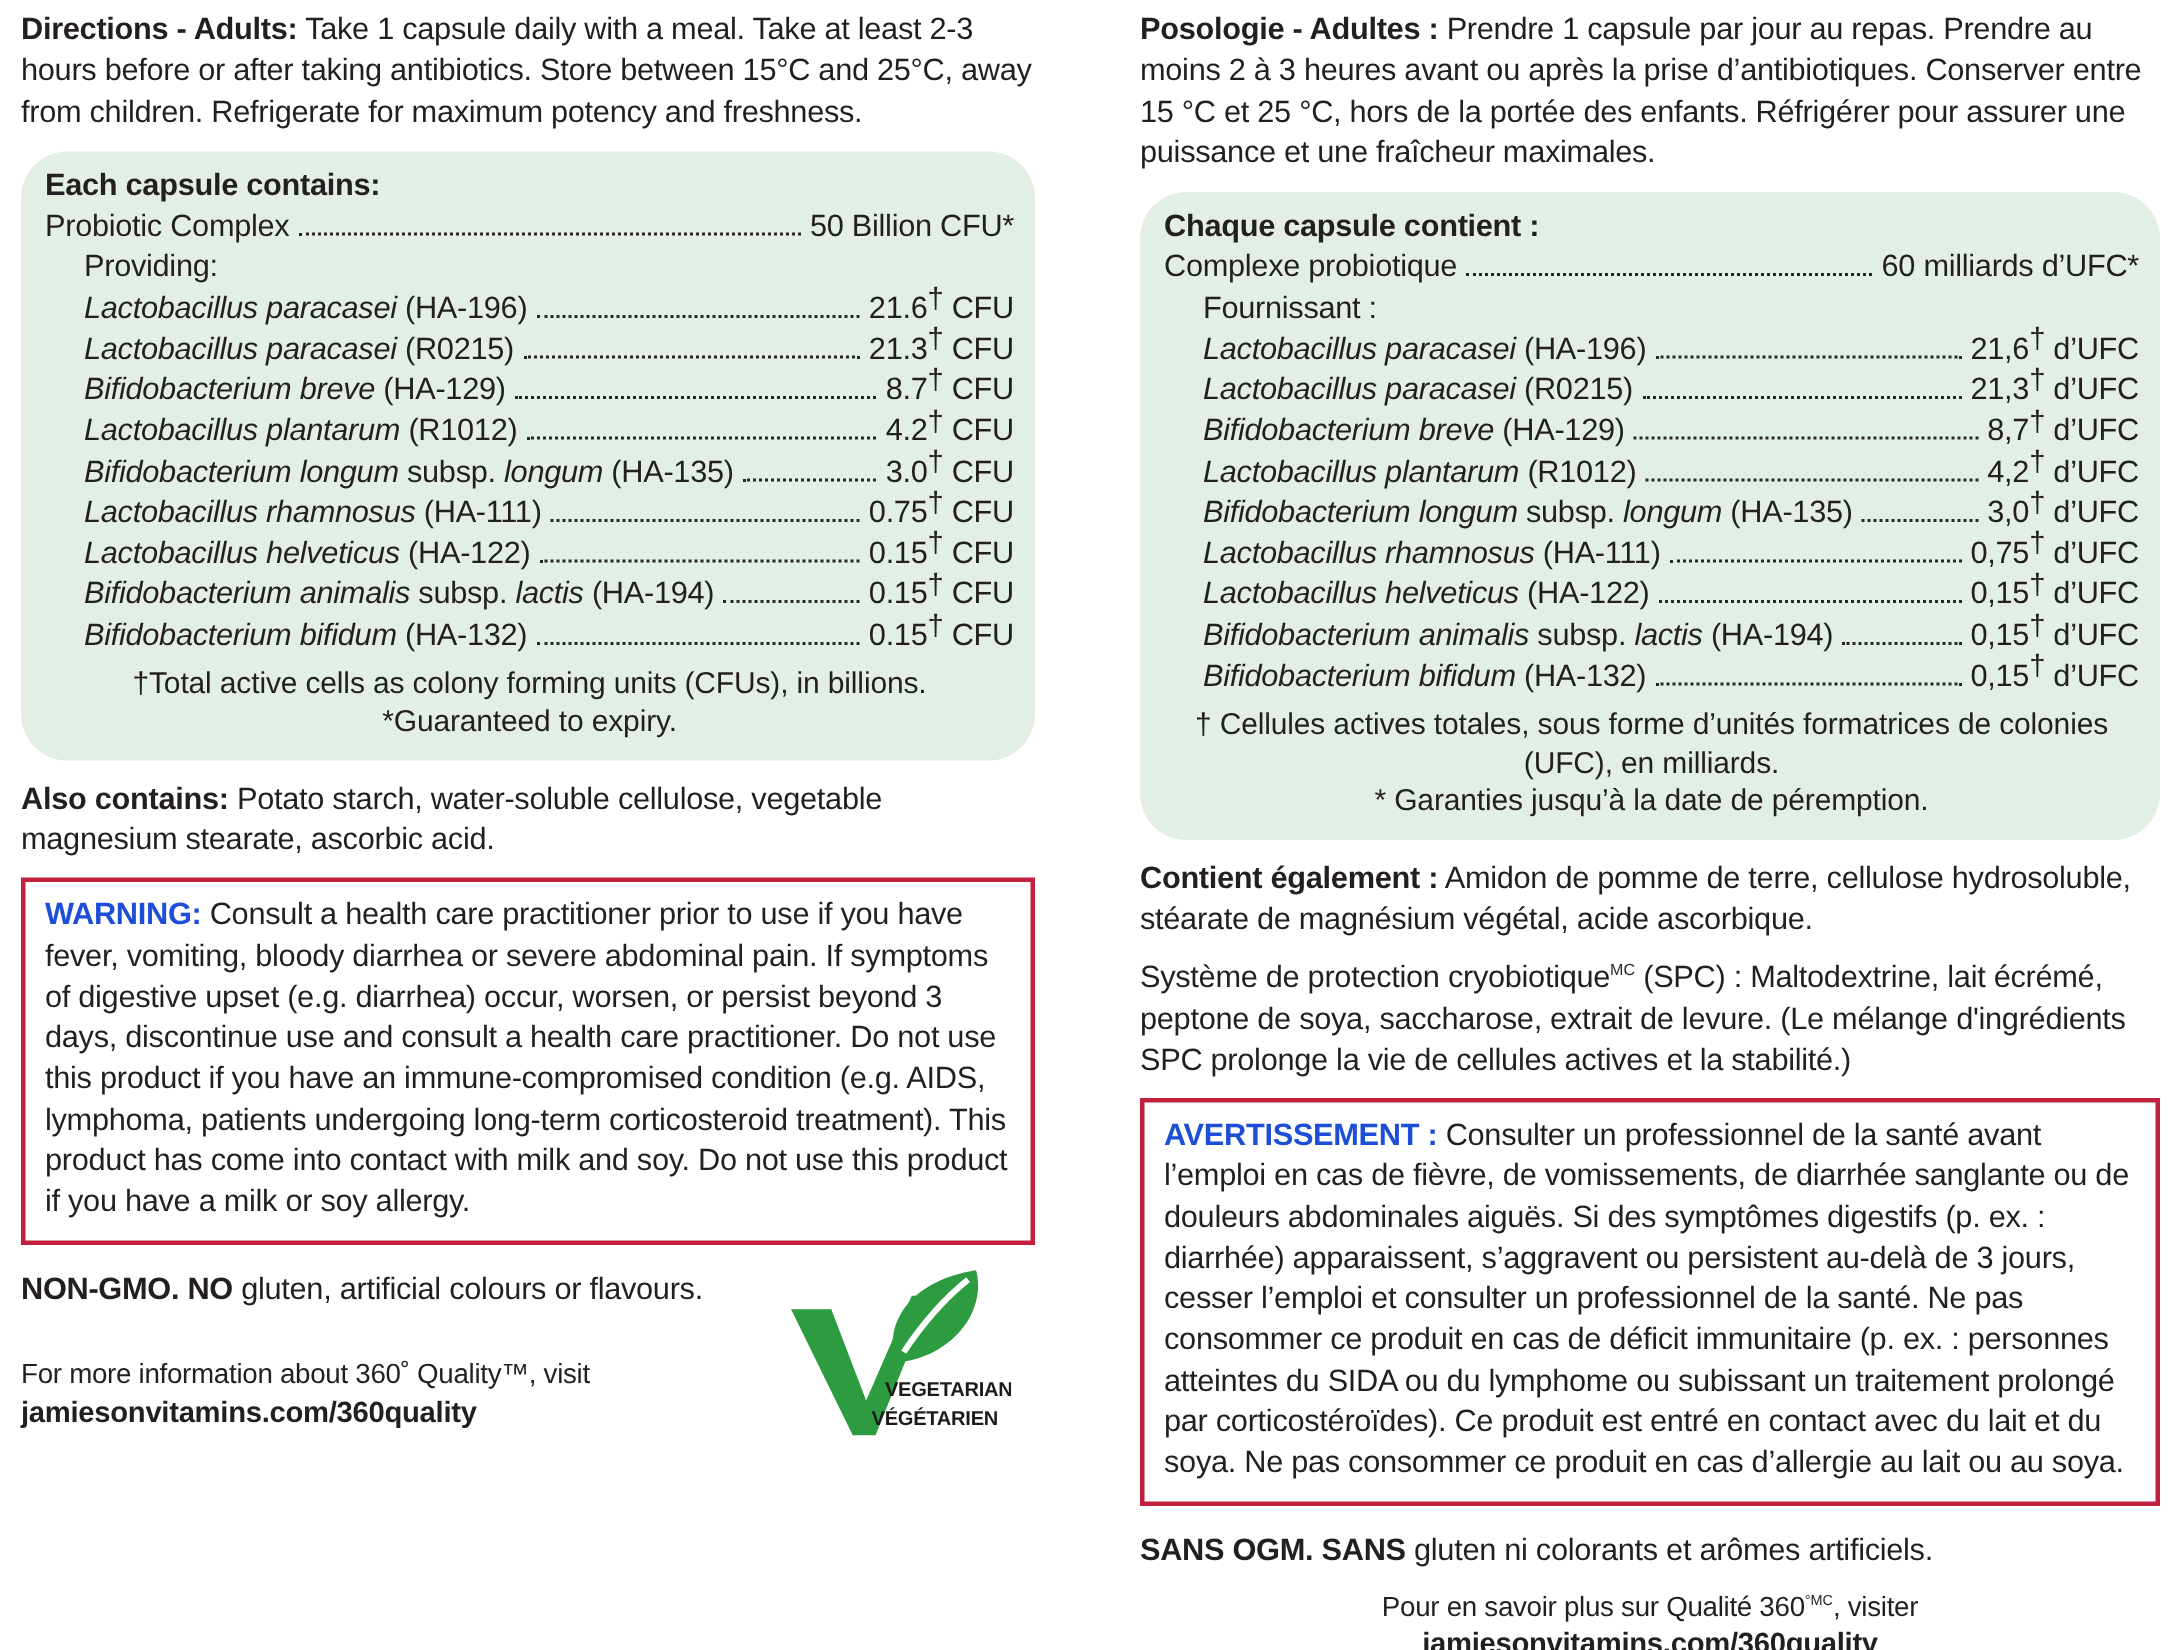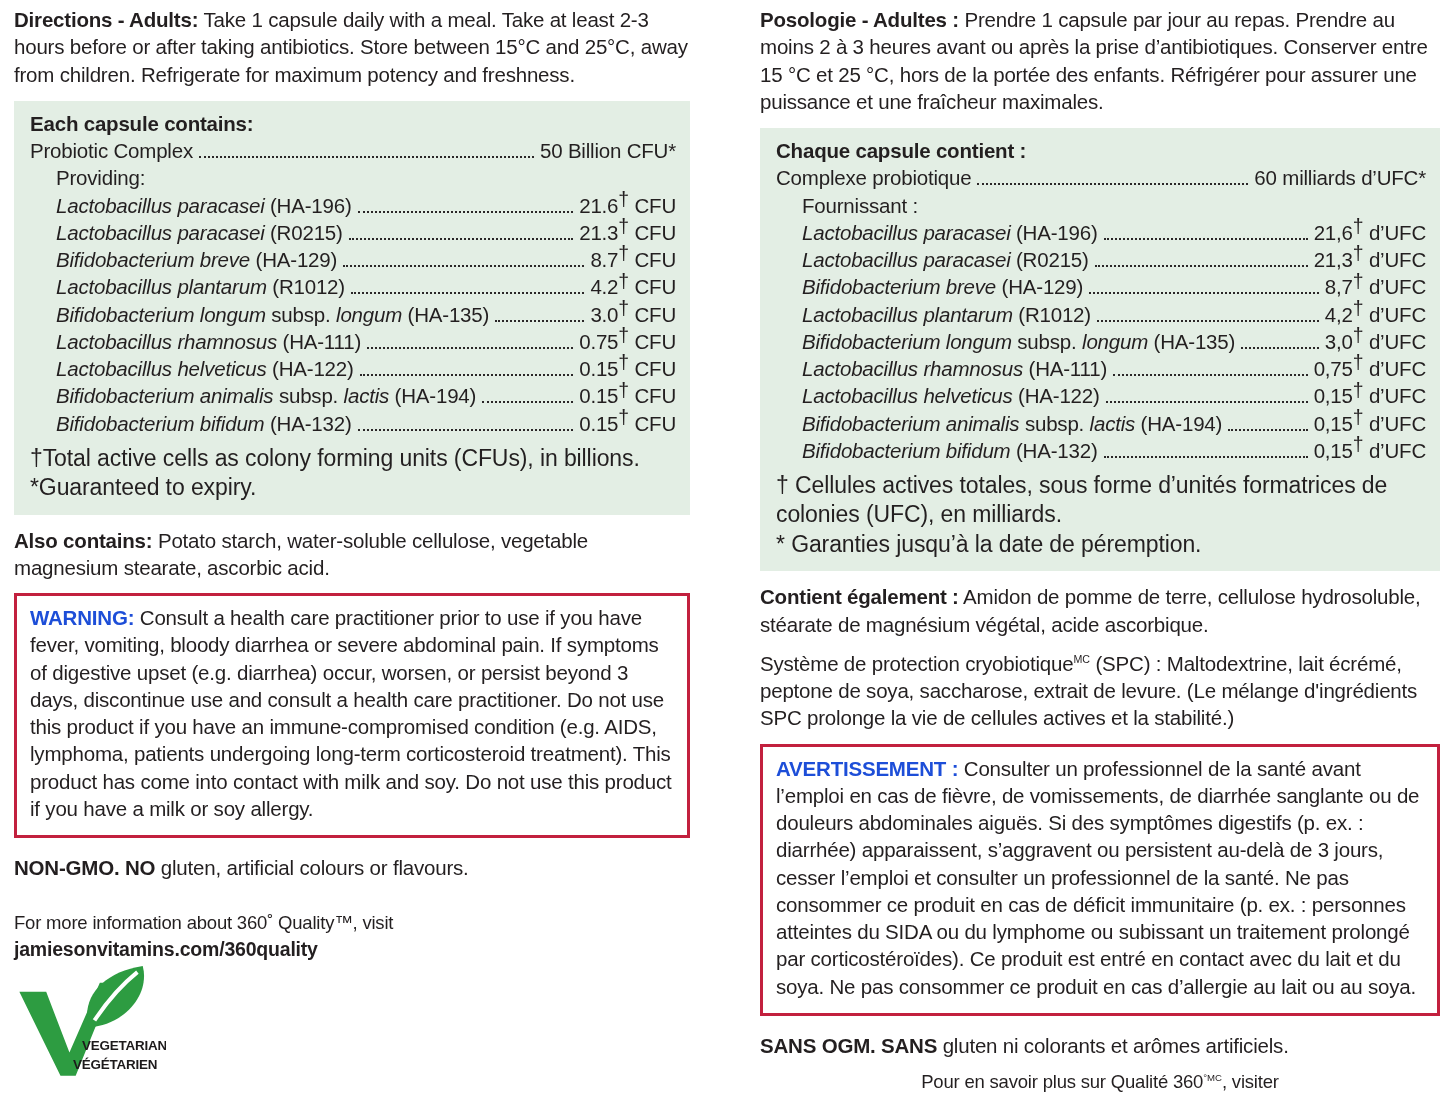--- a/index.html
+++ b/index.html
@@ -14,39 +14,39 @@
   }
   .wrap { display:flex; padding:6px 10px 0 14px; gap:70px; }
   .col-en { width:676px; flex:0 0 676px; }
   .col-fr { width:680px; flex:0 0 680px; }
   b { font-weight:bold; }
   .it { font-style:italic; }
   .para { margin-top:12px; }
   .first { margin-top:0; }
 
   
-  .panel { background:#e3eee4; padding:9px 14px 12px 16px; margin-top:13px; }
+  .panel { background:#e3eee4; padding:9px 14px 12px 16px; margin-top:13px;border-radius:31px; }
   .ph { font-weight:bold; }
   .ing-row { display:flex; align-items:baseline; }
   .ing-name { white-space:nowrap; }
   .dots { flex:1; min-width:16px; margin:0 6px 5px 6px; border-bottom:2.5px dotted #2a2627; }
   .ing-val { white-space:nowrap; }
   .ing-val sup { font-size:0.95em; vertical-align:baseline; position:relative; top:-0.34em; line-height:0; }
   .indent { padding-left:26px; }
-  .fn { font-size:23px; line-height:1.28; letter-spacing:-0.1px; }
+  .fn { font-size:20px; line-height:1.28; letter-spacing:-0.1px;text-align:center; }
   .fn-first { margin-top:7px; }
 
   
   .warnbox { border:3px solid #c2203e; padding:8px 13px 13px 13px; margin-top:12px; }
   .red { color:#1d4ed8; font-weight:bold; }
 
   sup.tm { font-size:0.52em; vertical-align:super; letter-spacing:0; }
 
   
-  .bottom-en { display:flex; justify-content:space-between; align-items:flex-start; margin-top:14px;flex-direction:column; }
+  .bottom-en { display:flex; justify-content:space-between; align-items:flex-start; margin-top:14px; }
   .bottom-left { width:500px; }
   .nongmo { margin-top:2px; }
   .info { font-size:18.5px; margin-top:30px; line-height:1.35; }
   .url { font-weight:bold; font-size:19.5px; }
   .veg-logo { margin-top:-6px; margin-right:16px; }
   .veg-logo text { font-family:"Liberation Sans", sans-serif; font-weight:bold; fill:#1d1a1b; }
 
   .sansogm { margin-top:16px; }
   .fr-info { text-align:center; font-size:18.5px; margin-top:10px; line-height:1.4; }
 </style>

